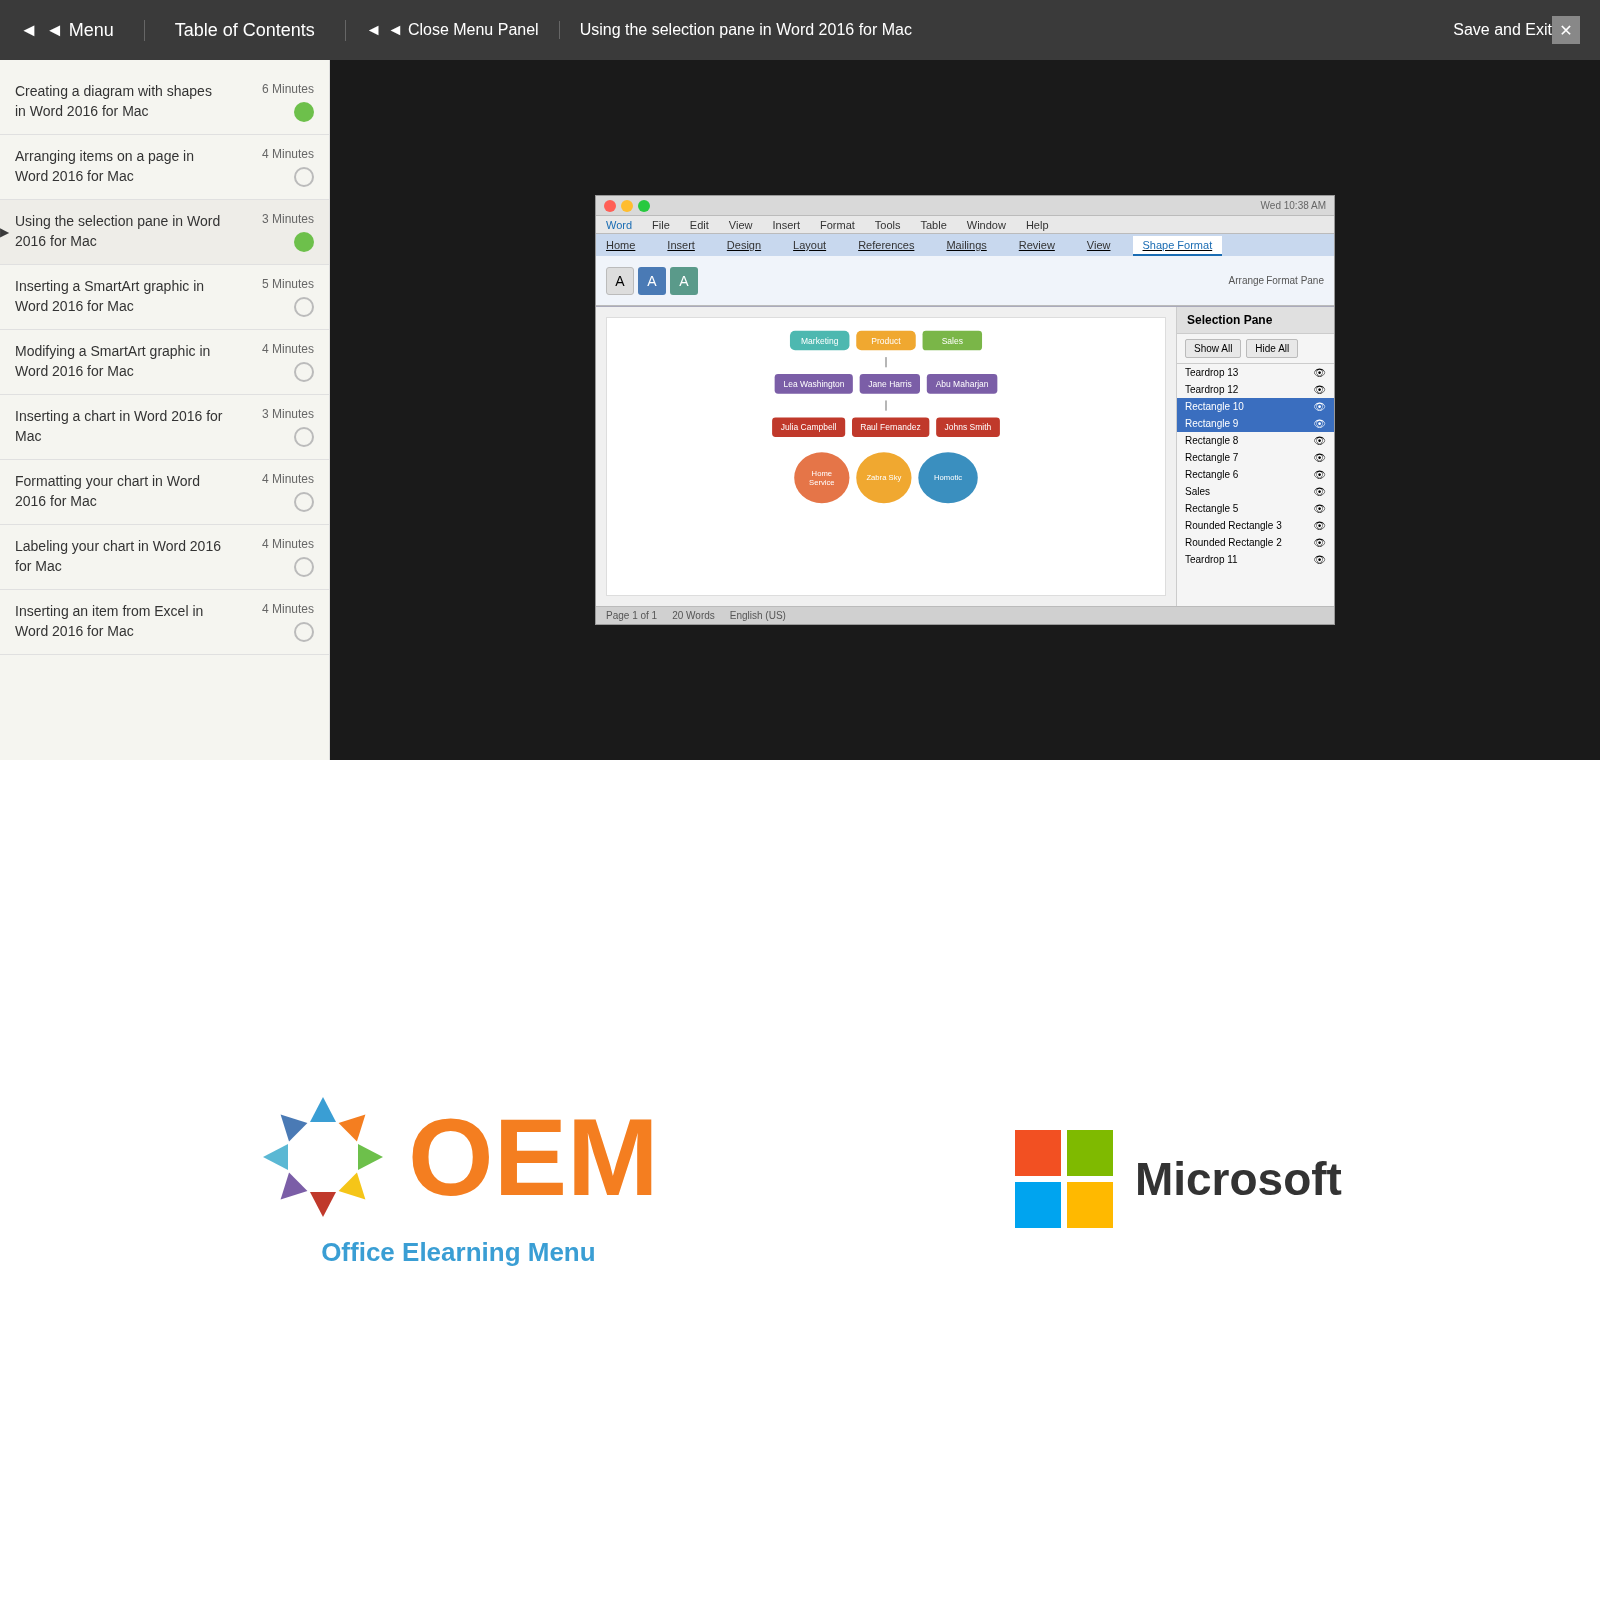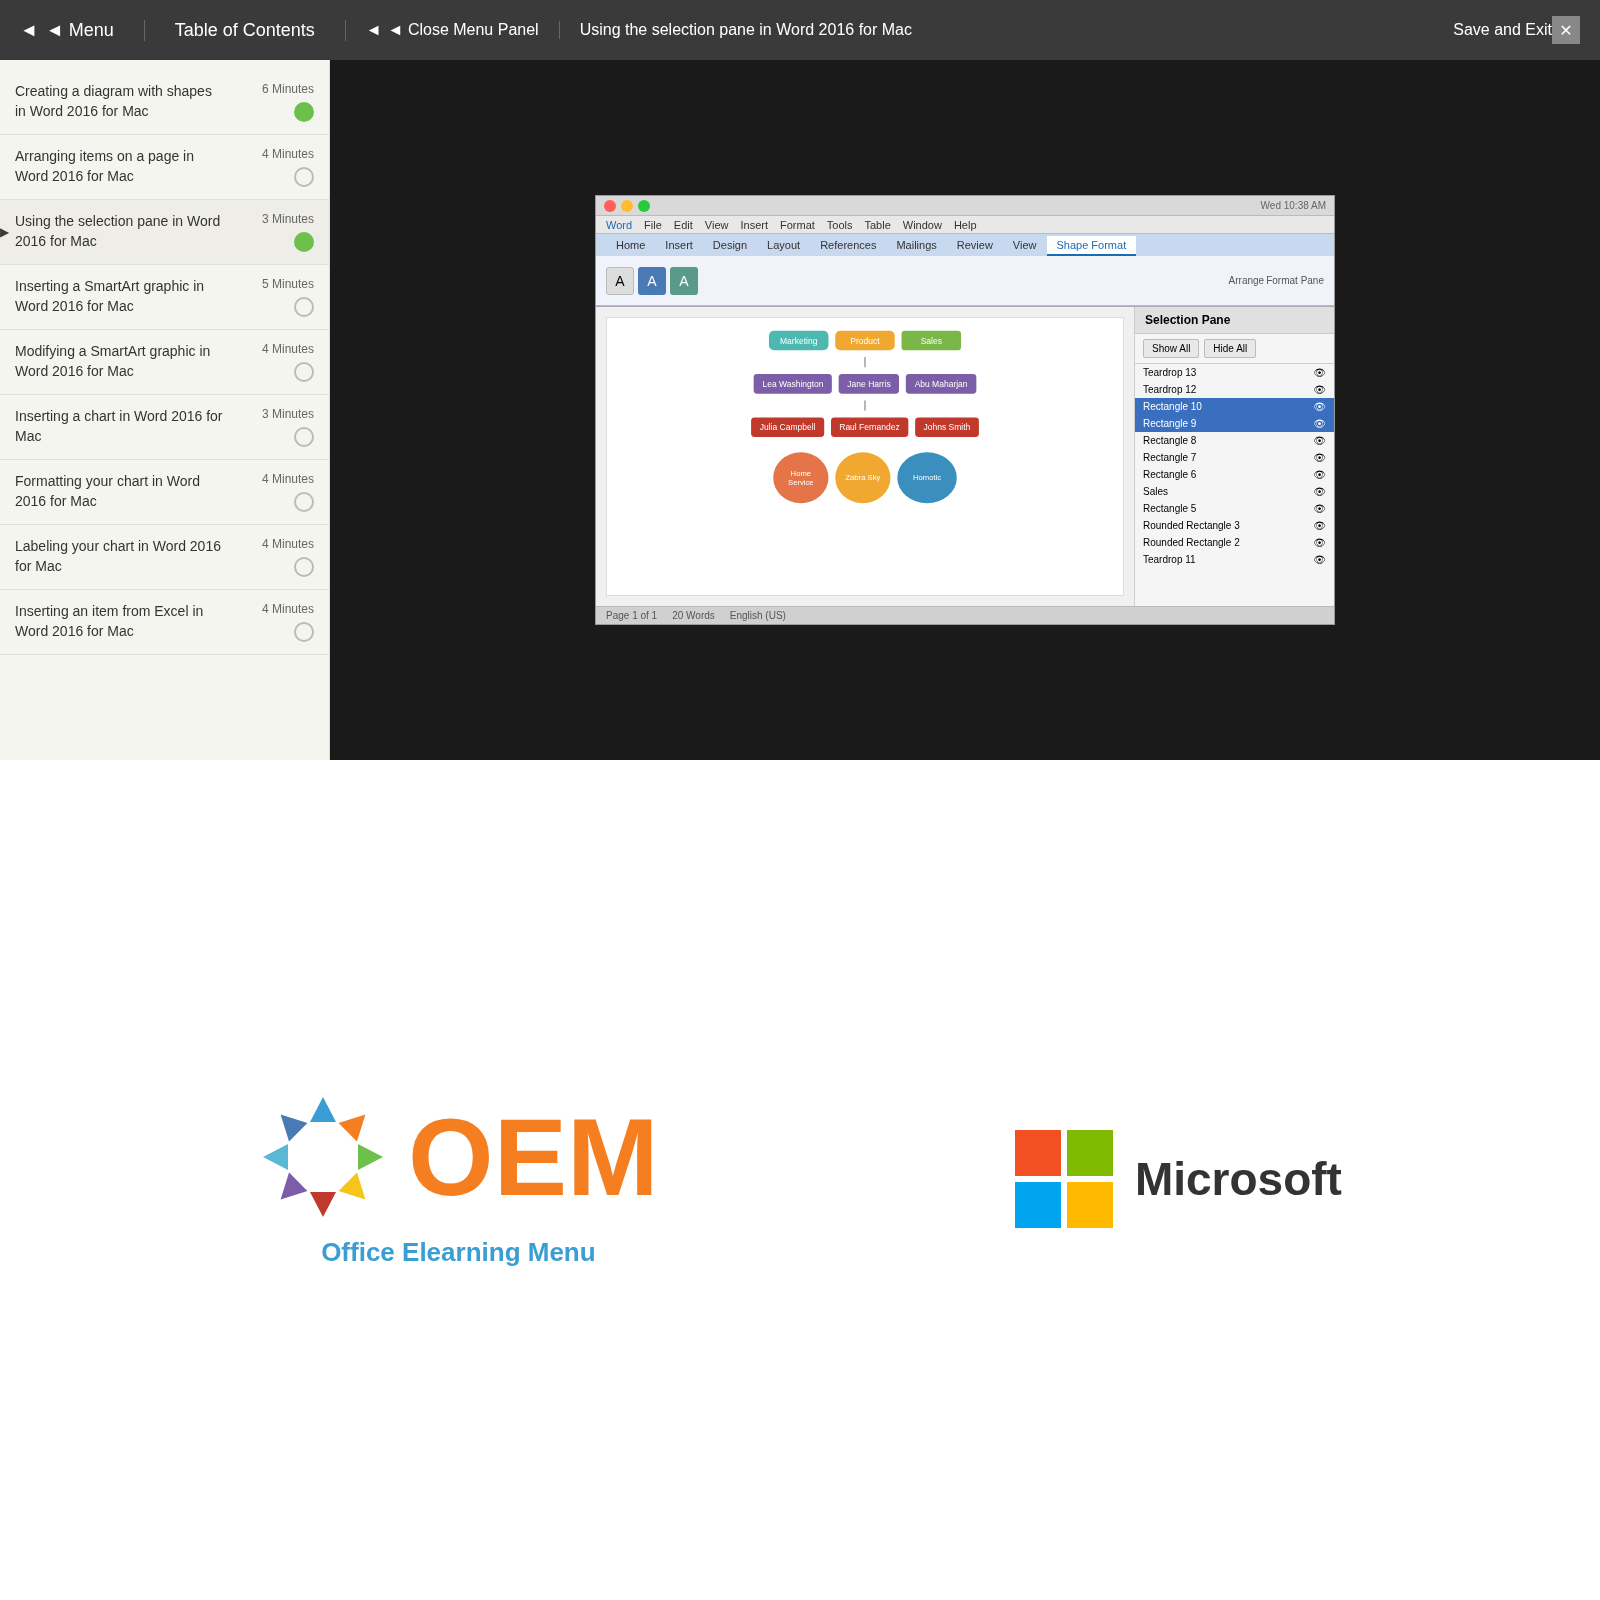--- a/index.html
+++ b/index.html
@@ -176,38 +176,39 @@
     .mac-title {
       flex: 1; text-align: center; font-size: 11px; color: #333; margin-top: 36px;
     }
 
     
     .word-menubar {
       background: #e8e8e8;
       height: 18px;
       display: flex;
       align-items: center;
-      gap: 12px;
+      gap: 20px;
       padding: 0 10px;
       font-size: 11px;
       color: #333;
       border-bottom: 1px solid #bbb;
     }
     .word-menu-item { cursor: pointer; }
     .word-menu-item.active { color: #1a6cb3; }
 
     
     .word-ribbon {
       background: #c8d8ee;
       border-bottom: 1px solid #aab;
     }
     .ribbon-tabs {
       display: flex;
-      gap: 0;
-      padding: 2px 10px 0;
+      gap: 12px;
+      padding: 2px 0 0;
+      text-decoration: underline;
     }
     .ribbon-tab {
       padding: 3px 10px;
       font-size: 11px;
       color: #333;
       cursor: pointer;
       border-bottom: 2px solid transparent;
     }
     .ribbon-tab.active {
       background: #fff;
@@ -271,21 +272,21 @@
     .org-box.orange { background: #f0a830; border-radius: 6px; }
     .org-box.green { background: #7ab648; border-radius: 4px; }
     .org-box.purple { background: #7b5ea7; border-radius: 4px; }
     .org-box.red-org { background: #c0392b; border-radius: 4px; }
     .org-box.coral { background: #e57548; border-radius: 50%; min-width: 60px; }
     .org-box.gold { background: #f0a830; border-radius: 50%; min-width: 60px; }
     .org-box.blue-org { background: #3a8fbf; border-radius: 50%; }
 
     
     .selection-pane {
-      width: 200px;
+      width: 158px;
       background: #f5f5f5;
       border-left: 1px solid #ccc;
       display: flex;
       flex-direction: column;
       font-size: 11px;
     }
     .selection-pane-title {
       background: #e0e0e0;
       padding: 6px 10px;
       font-weight: bold;

